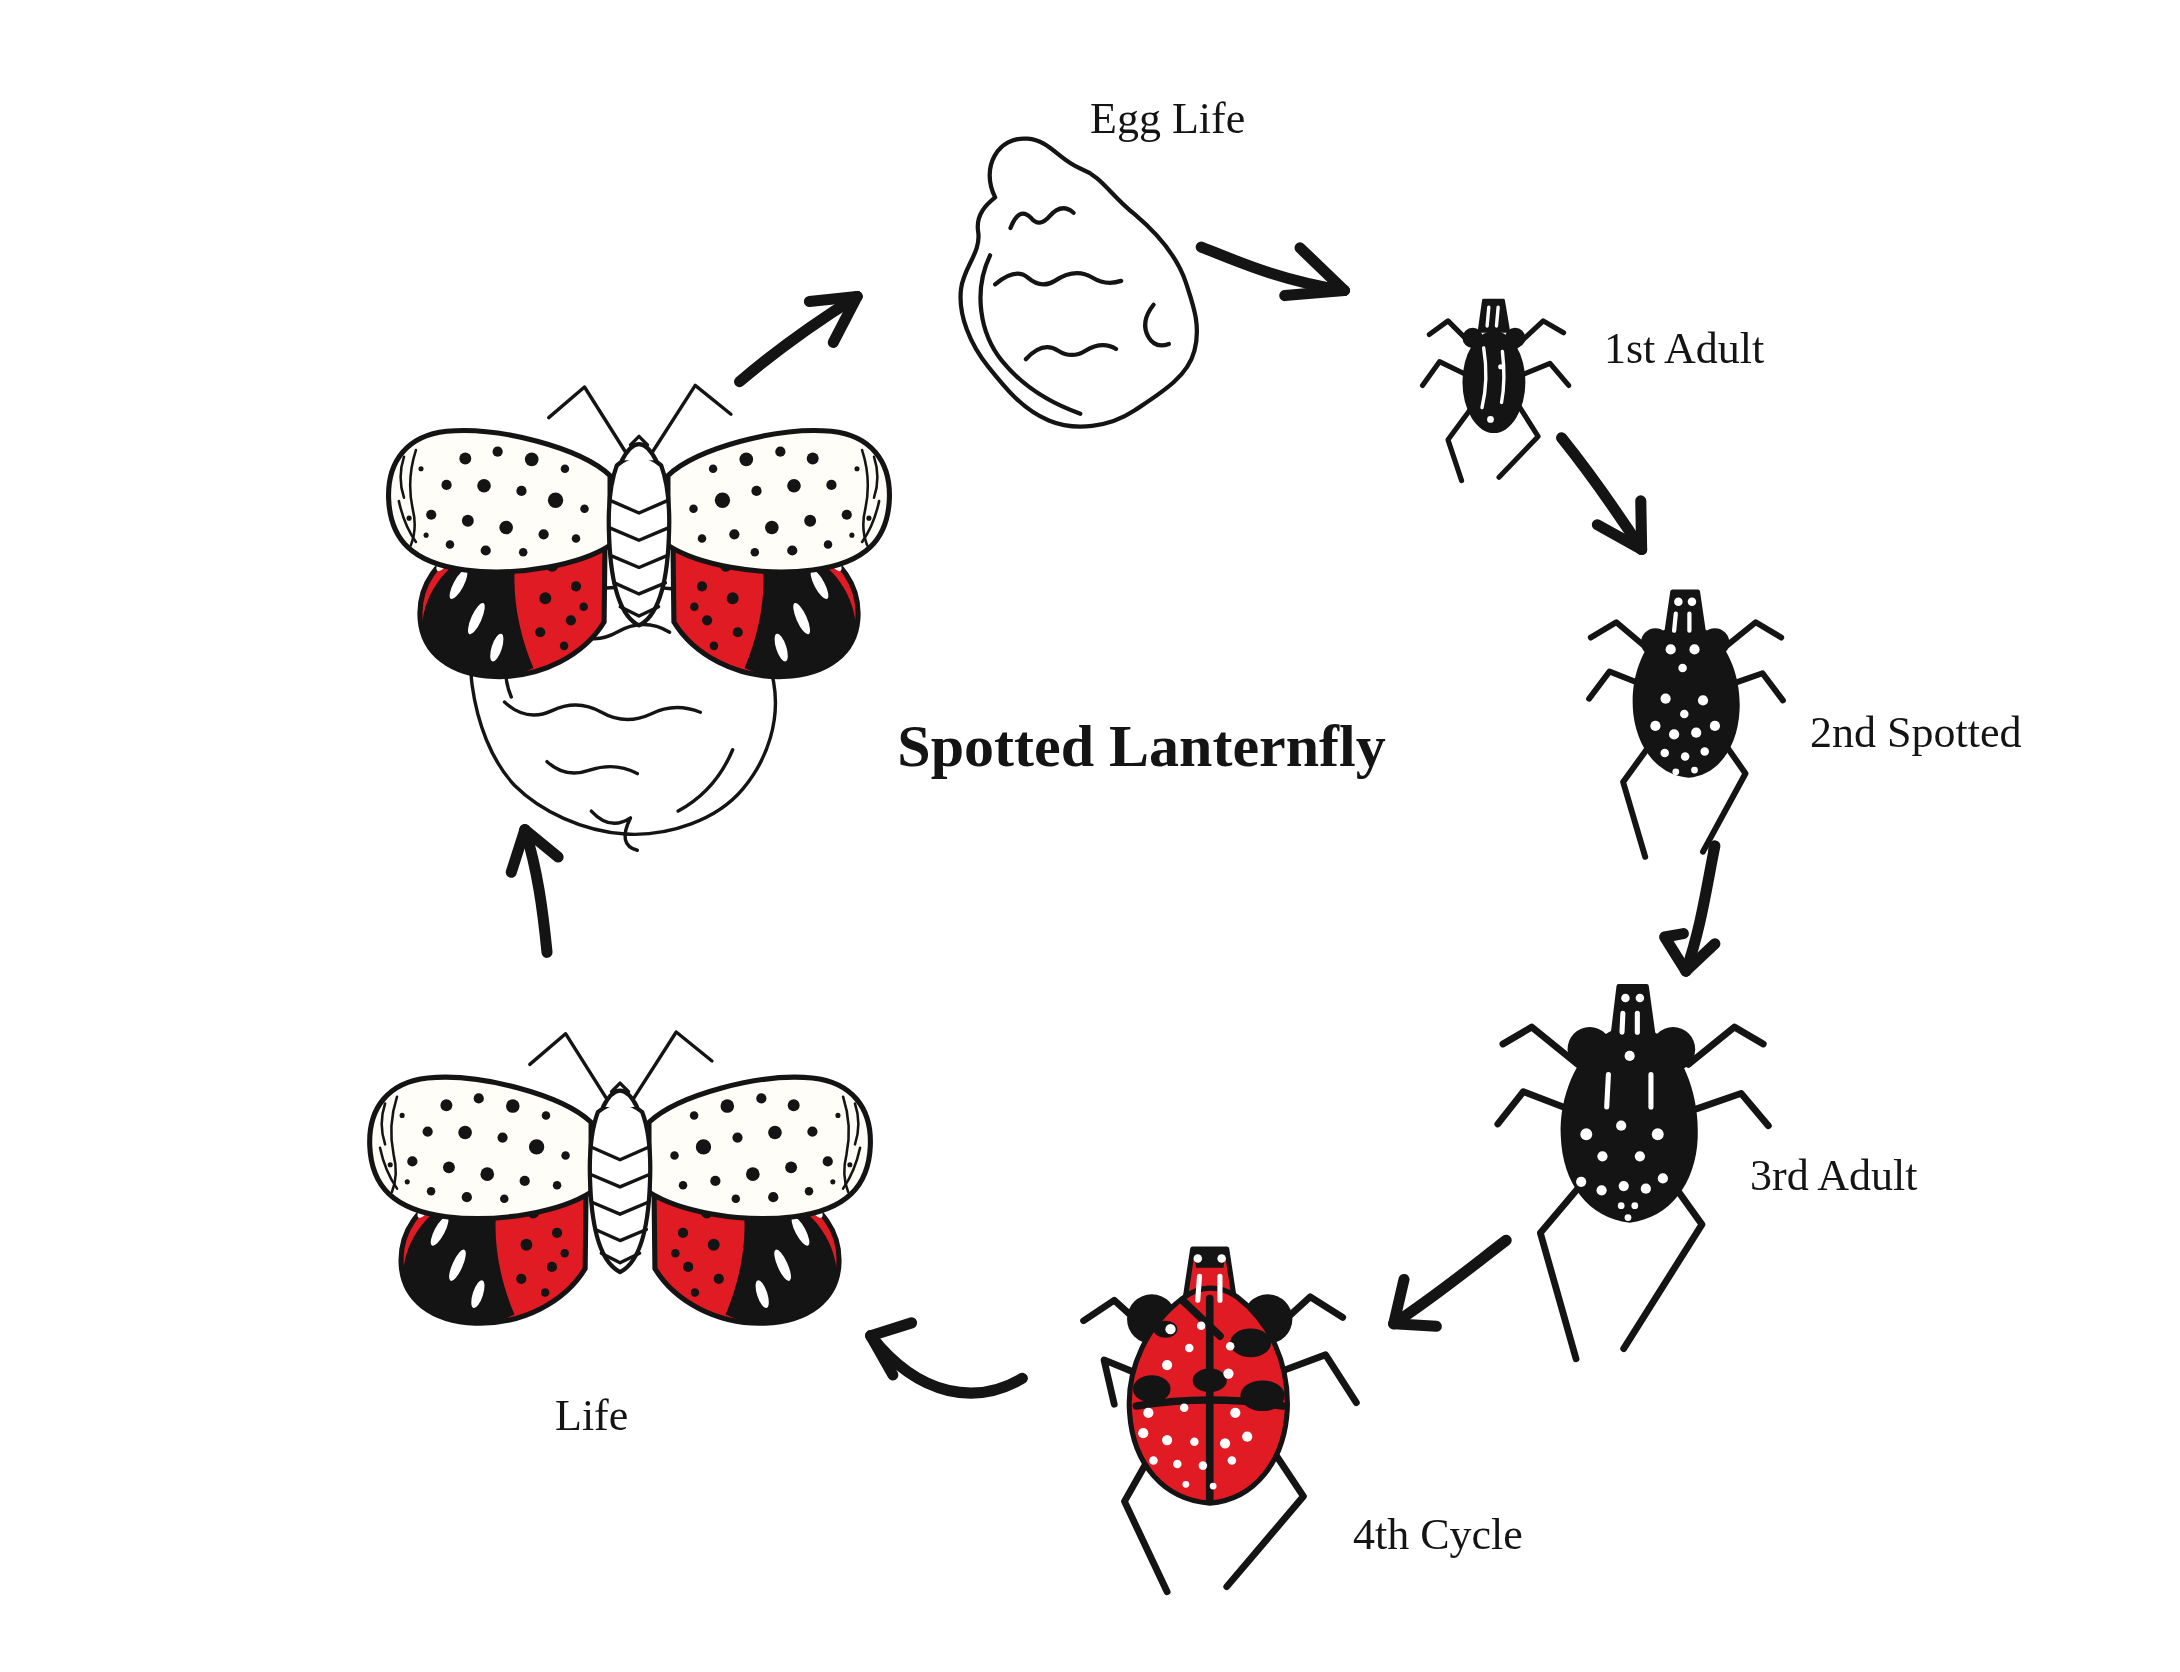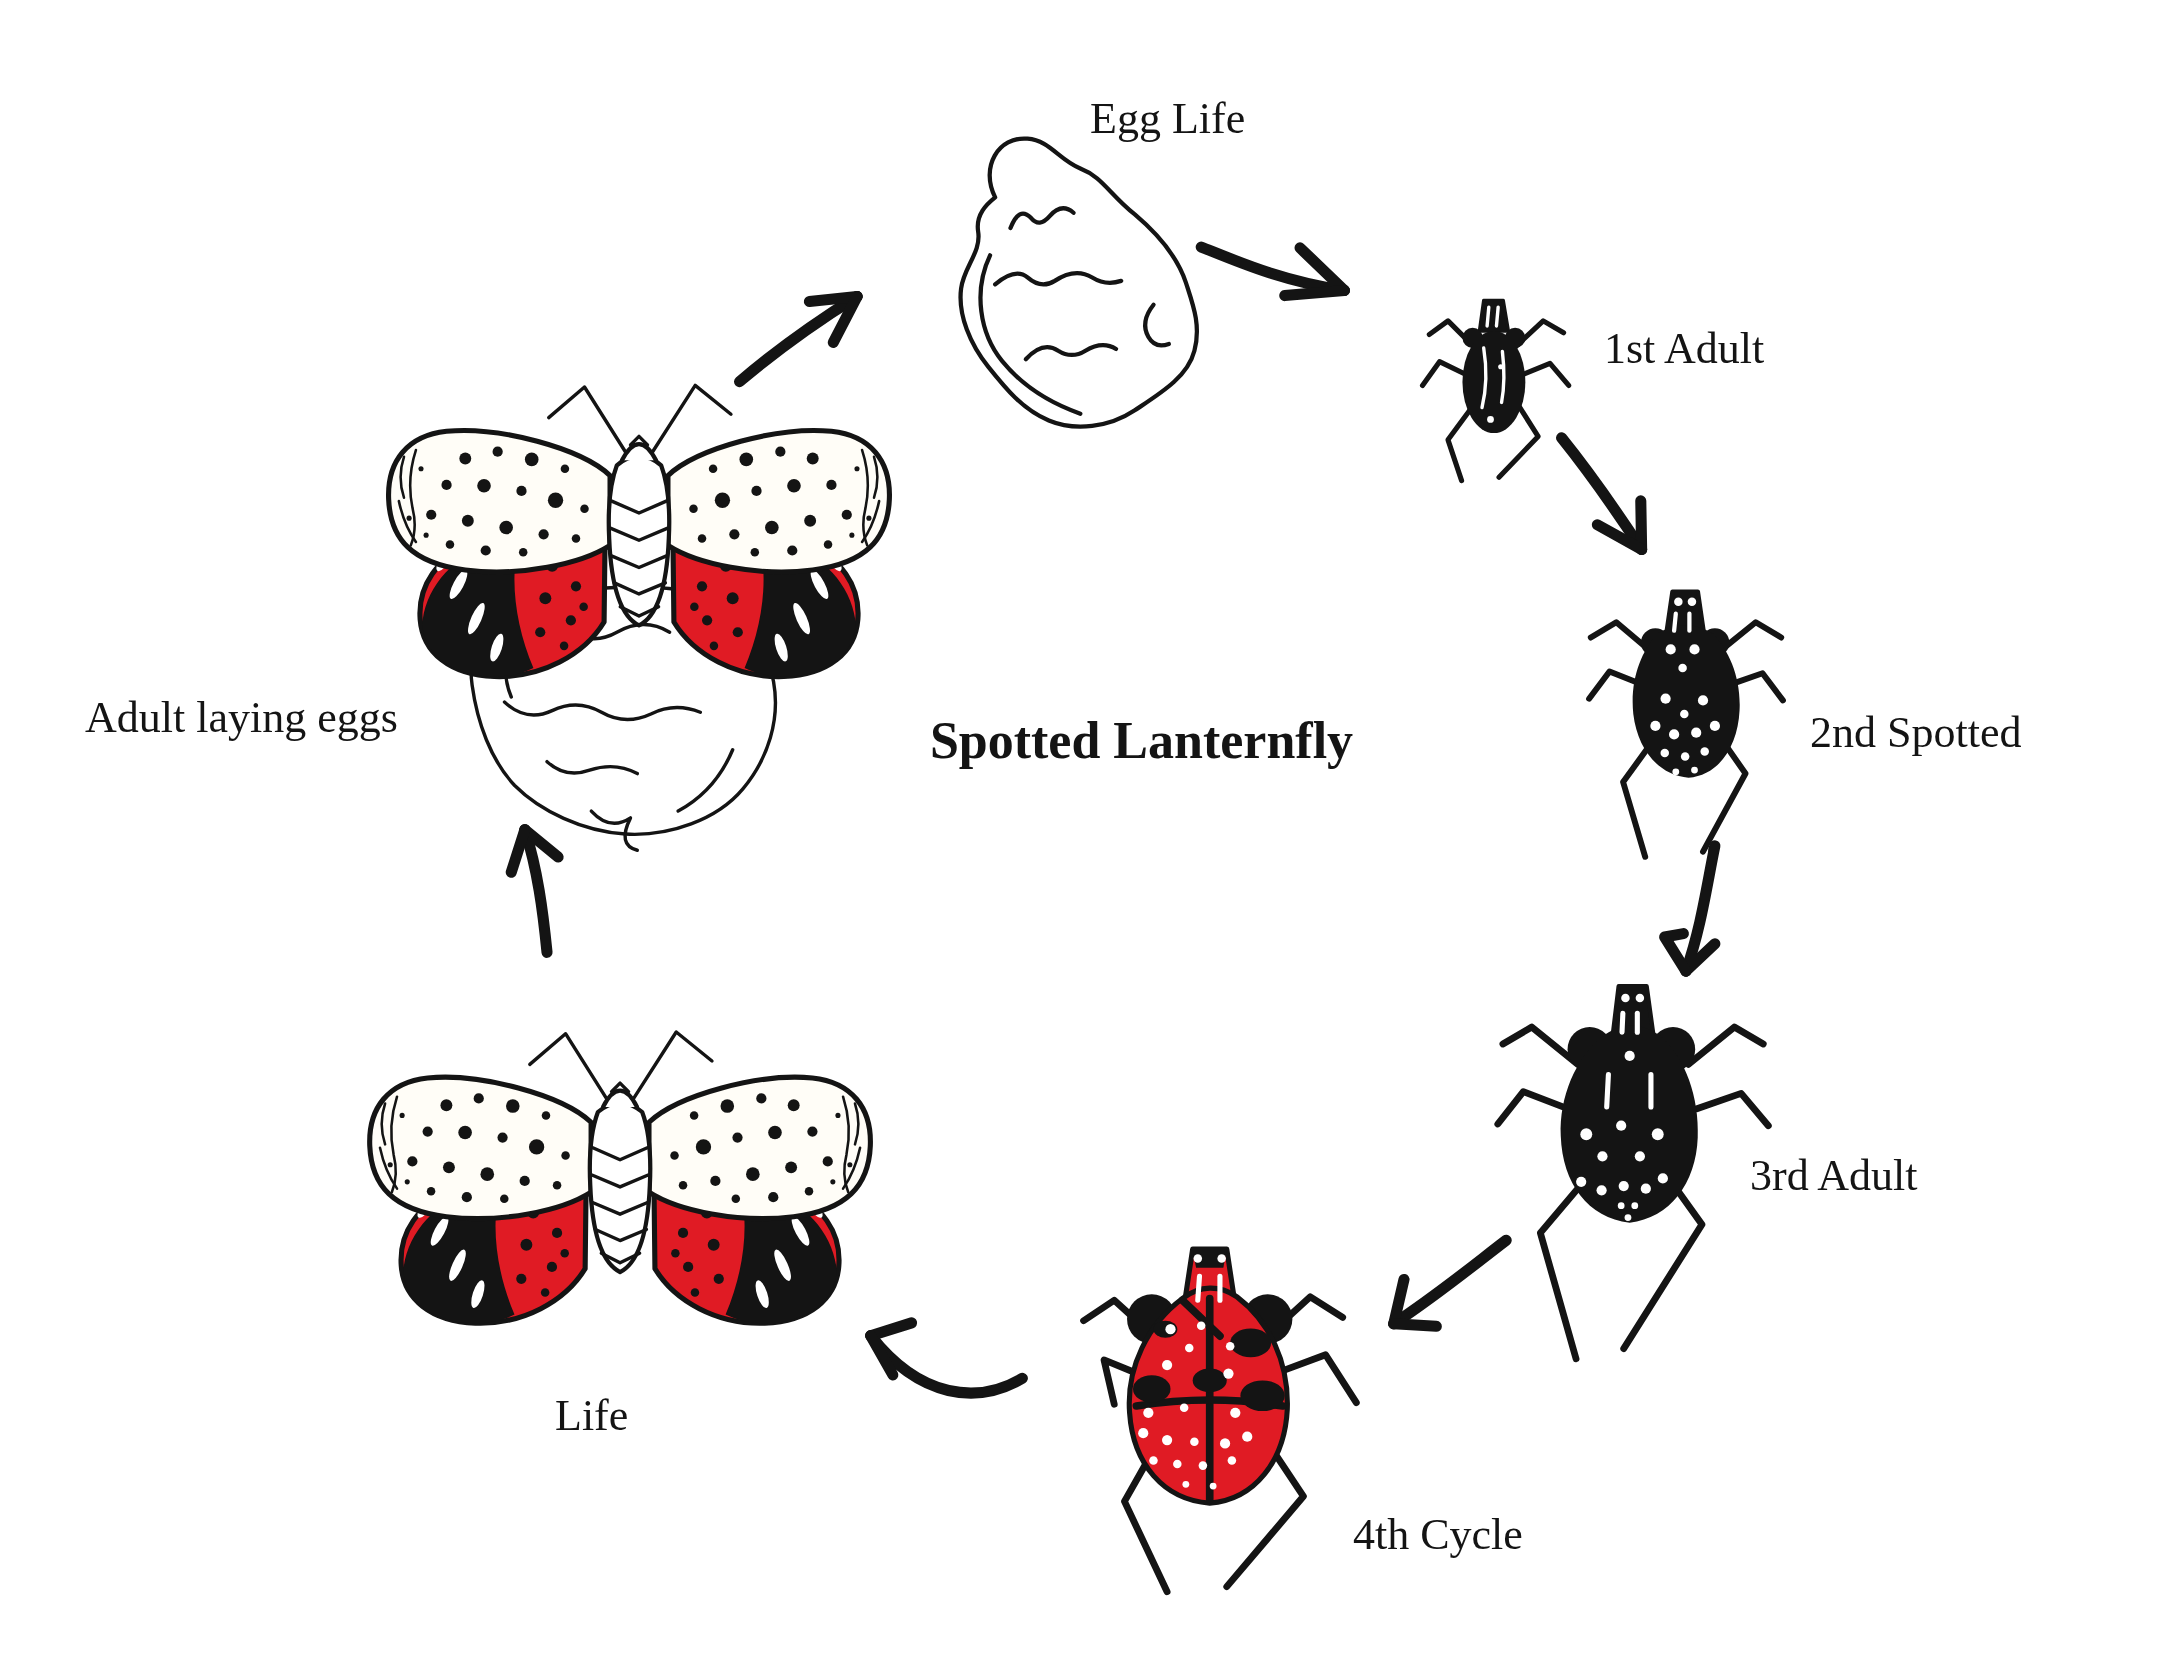--- a/index.html
+++ b/index.html
@@ -20,21 +20,21 @@
   .label{
     font-size:44px;
     line-height:1.1;
     color:var(--ink);
     white-space:nowrap;
   }
   .title{
     width:681px;
     text-align:center;
     font-weight:bold;
-    font-size:52px;
+    font-size:60px;
     line-height:1.2;
   }
   
   .sk{stroke:var(--ink);stroke-linecap:round;stroke-linejoin:round;}
   .nf{fill:none;}
   .inkfill{fill:var(--ink);}
   .redfill{fill:var(--red);}
   .wfill{fill:#ffffff;}
   .creamfill{fill:#fffdf7;}
 </style>
@@ -46,21 +46,20 @@
   <div class="abs title" style="left:801px;top:710px;">
     <div>Spotted Lanternfly</div>
   </div>
 
   <div class="abs label" style="left:1090px;top:95px;">Egg Life</div>
   <div class="abs label" style="left:1604px;top:325px;">1st Adult</div>
   <div class="abs label" style="left:1810px;top:709px;">2nd Spotted</div>
   <div class="abs label" style="left:1750px;top:1152px;">3rd Adult</div>
   <div class="abs label" style="left:1353px;top:1511px;">4th Cycle</div>
   <div class="abs label" style="left:555px;top:1392px;">Life</div>
-  <div class="abs label" style="left:85px;top:694px;">Adult laying eggs</div>
 
   <svg class="abs" style="left:933px;top:119px;" width="281" height="328" viewBox="1095 140 330 385">
     <g class="sk nf" stroke-width="5">
       <path d="M1168,232 C1150,196 1172,160 1206,163 C1232,165 1243,188 1268,198 C1294,208 1302,228 1332,252 C1358,274 1382,302 1392,332 C1400,357 1410,382 1402,412 C1394,443 1362,462 1332,482 C1302,502 1262,507 1231,494 C1200,481 1180,456 1160,431 C1139,405 1124,370 1128,339 C1131,314 1152,296 1148,272 C1145,252 1158,240 1168,232 Z"></path>
       <path d="M1162,300 C1142,342 1150,392 1176,424 C1202,456 1234,474 1268,486"></path>
     </g>
     <g class="sk nf" stroke-width="5">
       <path d="M1186,268 Q1196,242 1210,256 Q1220,268 1232,254 Q1246,238 1260,250"></path>
       <path d="M1168,334 Q1192,314 1206,326 Q1222,340 1238,330 Q1262,314 1282,326 Q1298,336 1316,330"></path>
       <path d="M1204,422 Q1224,400 1242,412 Q1258,422 1274,412 Q1294,400 1310,410"></path>

